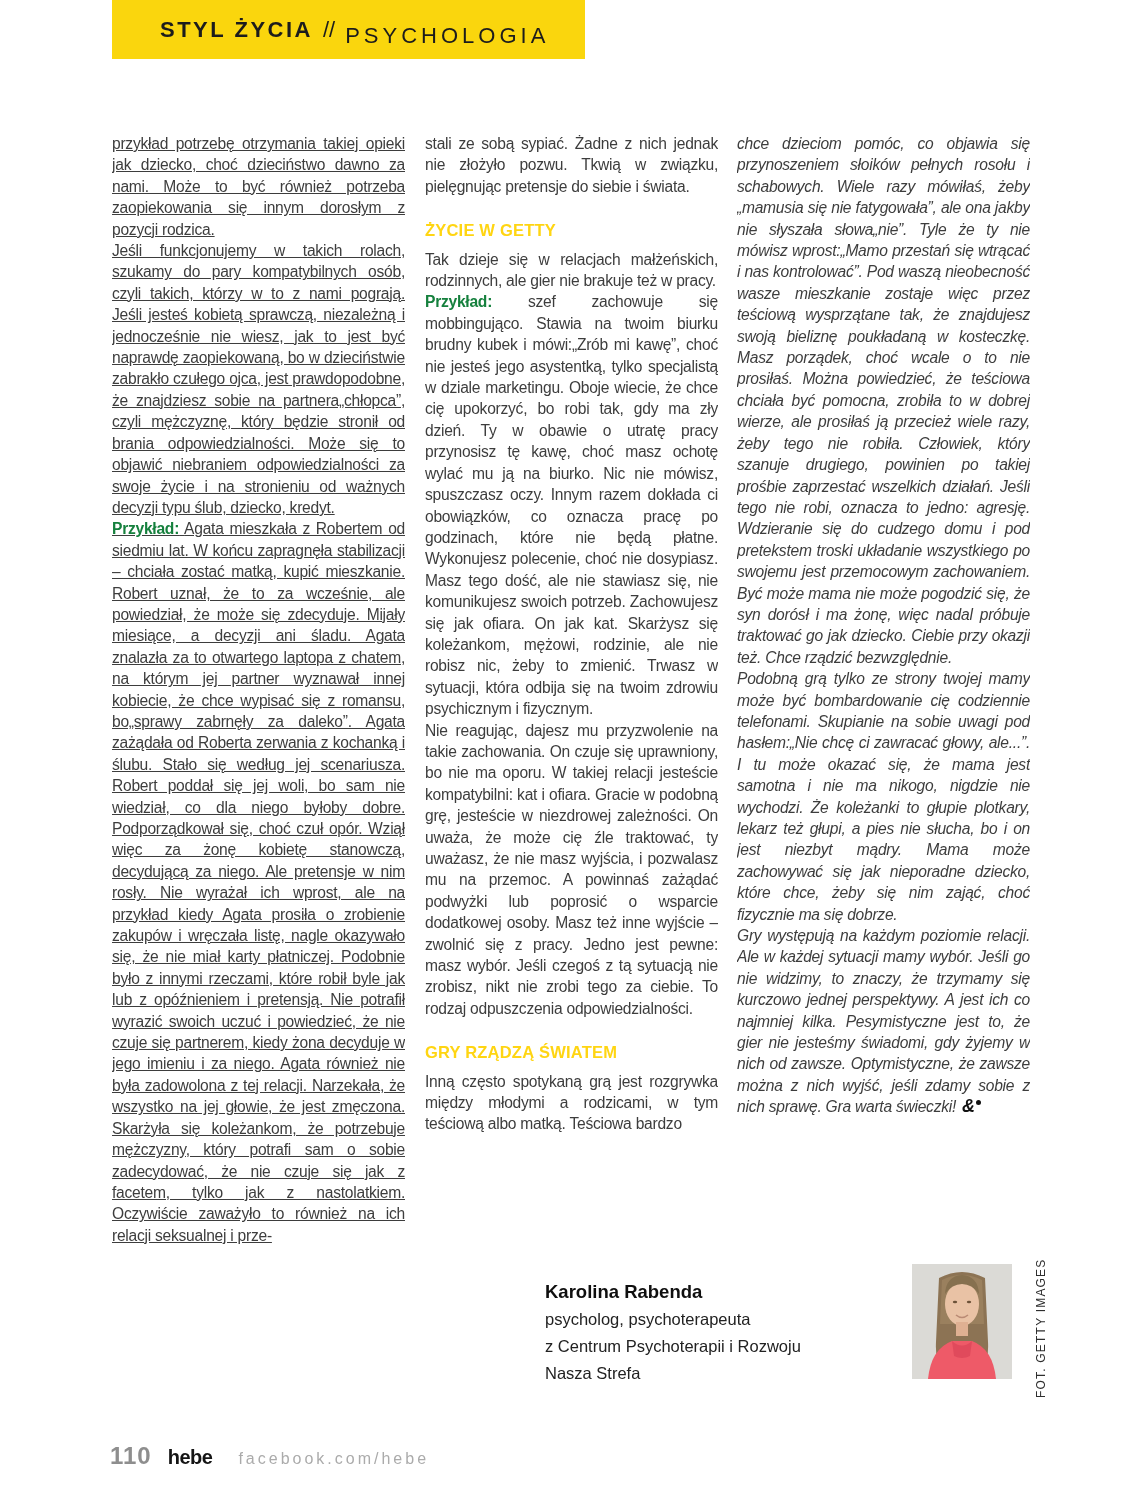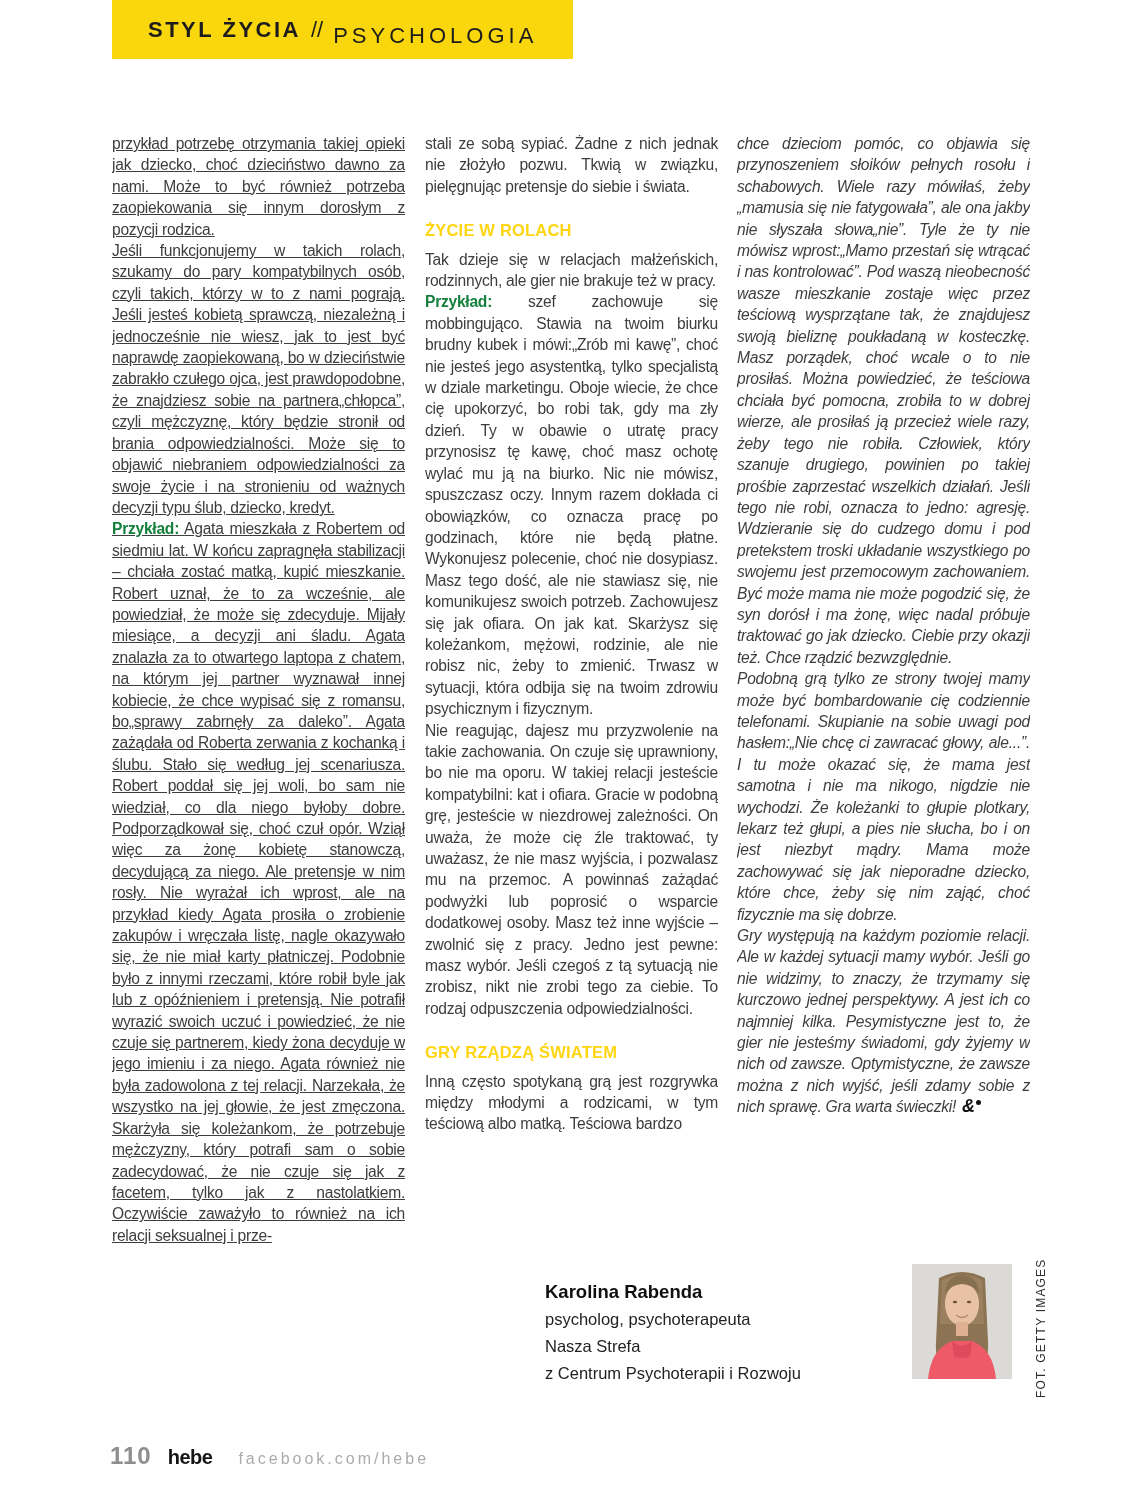--- a/index.html
+++ b/index.html
@@ -3,21 +3,21 @@
 <meta charset="utf-8">
 <style>
   html,body{margin:0;padding:0;background:#ffffff;}
   .page{
     position:relative;width:1138px;height:1499px;background:#ffffff;
     font-family:"Liberation Sans", sans-serif;overflow:hidden;
   }
   
   .kicker{
     position:absolute;left:112px;top:0;height:59px;background:#fad60d;
-    display:flex;align-items:center;padding:0 36px 0 36px;box-sizing:border-box;
+    display:flex;align-items:center;padding:0 36px 0 48px;box-sizing:border-box;
   }
   .kicker .k-left{font-weight:bold;font-size:22px;letter-spacing:2.5px;color:#1c1c1c;}
   .kicker .k-sep{font-weight:normal;font-size:22px;color:#1c1c1c;margin:0 10px;}
   .kicker .k-right{font-weight:normal;font-size:22px;letter-spacing:4px;color:#1c1c1c;margin-top:12px;}
   
   .col{
     position:absolute;top:133px;width:293px;overflow:hidden;
     text-align:justify;color:#3d3d3d;
     font-size:15.6px;line-height:21.4px;letter-spacing:-0.25px;
   }
@@ -70,39 +70,39 @@
   </div>
 
   <div class="col col-1">
     <p>przykład potrzebę otrzymania takiej opieki jak dziecko, choć dzieciństwo dawno za nami. Może to być również potrzeba zaopiekowania się innym dorosłym z pozycji rodzica.</p>
     <p>Jeśli funkcjonujemy w takich rolach, szukamy do pary kompatybilnych osób, czyli takich, którzy w to z nami pograją. Jeśli jesteś kobietą sprawczą, niezależną i jednocześnie nie wiesz, jak to jest być naprawdę zaopiekowaną, bo w dzieciństwie zabrakło czułego ojca, jest prawdopodobne, że znajdziesz sobie na partnera„chłopca”, czyli mężczyznę, który będzie stronił od brania odpowiedzialności. Może się to objawić niebraniem odpowiedzialności za swoje życie i na stronieniu od ważnych decyzji typu ślub, dziecko, kredyt.</p>
     <p><span class="lead">Przykład:</span> <span>Agata mieszkała z Robertem od siedmiu lat. W końcu zapragnęła stabilizacji – chciała zostać matką, kupić mieszkanie. Robert uznał, że to za wcześnie, ale powiedział, że może się zdecyduje. Mijały miesiące, a decyzji ani śladu. Agata znalazła za to otwartego laptopa z chatem, na którym jej partner wyznawał innej kobiecie, że chce wypisać się z romansu, bo„sprawy zabrnęły za daleko”. Agata zażądała od Roberta zerwania z kochanką i ślubu. Stało się według jej scenariusza. Robert poddał się jej woli, bo sam nie wiedział, co dla niego byłoby dobre. Podporządkował się, choć czuł opór. Wziął więc za żonę kobietę stanowczą, decydującą za niego. Ale pretensje w nim rosły. Nie wyrażał ich wprost, ale na przykład kiedy Agata prosiła o zrobienie zakupów i wręczała listę, nagle okazywało się, że nie miał karty płatniczej. Podobnie było z innymi rzeczami, które robił byle jak lub z opóźnieniem i pretensją. Nie potrafił wyrazić swoich uczuć i powiedzieć, że nie czuje się partnerem, kiedy żona decyduje w jego imieniu i za niego. Agata również nie była zadowolona z tej relacji. Narzekała, że wszystko na jej głowie, że jest zmęczona. Skarżyła się koleżankom, że potrzebuje mężczyzny, który potrafi sam o sobie zadecydować, że nie czuje się jak z facetem, tylko jak z nastolatkiem. Oczywiście zaważyło to również na ich relacji seksualnej i prze-</span></p>
   </div>
 
   <div class="col col-2">
     <p>stali ze sobą sypiać. Żadne z nich jednak nie złożyło pozwu. Tkwią w związku, pielęgnując pretensje do siebie i świata.</p>
-    <span class="h-yellow">ŻYCIE W ROLACH</span>
+    <span class="h-yellow">ŻYCIE W GETTY</span>
     <p>Tak dzieje się w relacjach małżeńskich, rodzinnych, ale gier nie brakuje też w pracy.</p>
     <p><span class="lead">Przykład:</span> <span>szef zachowuje się mobbingująco. Stawia na twoim biurku brudny kubek i mówi:„Zrób mi kawę”, choć nie jesteś jego asystentką, tylko specjalistą w dziale marketingu. Oboje wiecie, że chce cię upokorzyć, bo robi tak, gdy ma zły dzień. Ty w obawie o utratę pracy przynosisz tę kawę, choć masz ochotę wylać mu ją na biurko. Nic nie mówisz, spuszczasz oczy. Innym razem dokłada ci obowiązków, co oznacza pracę po godzinach, które nie będą płatne. Wykonujesz polecenie, choć nie dosypiasz. Masz tego dość, ale nie stawiasz się, nie komunikujesz swoich potrzeb. Zachowujesz się jak ofiara. On jak kat. Skarżysz się koleżankom, mężowi, rodzinie, ale nie robisz nic, żeby to zmienić. Trwasz w sytuacji, która odbija się na twoim zdrowiu psychicznym i fizycznym.</span></p>
     <p>Nie reagując, dajesz mu przyzwolenie na takie zachowania. On czuje się uprawniony, bo nie ma oporu. W takiej relacji jesteście kompatybilni: kat i ofiara. Gracie w podobną grę, jesteście w niezdrowej zależności. On uważa, że może cię źle traktować, ty uważasz, że nie masz wyjścia, i pozwalasz mu na przemoc. A powinnaś zażądać podwyżki lub poprosić o wsparcie dodatkowej osoby. Masz też inne wyjście – zwolnić się z pracy. Jedno jest pewne: masz wybór. Jeśli czegoś z tą sytuacją nie zrobisz, nikt nie zrobi tego za ciebie. To rodzaj odpuszczenia odpowiedzialności.</p>
     <span class="h-yellow">GRY RZĄDZĄ ŚWIATEM</span>
     <p>Inną często spotykaną grą jest rozgrywka między młodymi a rodzicami, w tym teściową albo matką. Teściowa bardzo</p>
   </div>
 
   <div class="col col-3">
     <p>chce dzieciom pomóc, co objawia się przynoszeniem słoików pełnych rosołu i schabowych. Wiele razy mówiłaś, żeby „mamusia się nie fatygowała”, ale ona jakby nie słyszała słowa„nie”. Tyle że ty nie mówisz wprost:„Mamo przestań się wtrącać i nas kontrolować”. Pod waszą nieobecność wasze mieszkanie zostaje więc przez teściową wysprzątane tak, że znajdujesz swoją bieliznę poukładaną w kosteczkę. Masz porządek, choć wcale o to nie prosiłaś. Można powiedzieć, że teściowa chciała być pomocna, zrobiła to w dobrej wierze, ale prosiłaś ją przecież wiele razy, żeby tego nie robiła. Człowiek, który szanuje drugiego, powinien po takiej prośbie zaprzestać wszelkich działań. Jeśli tego nie robi, oznacza to jedno: agresję. Wdzieranie się do cudzego domu i pod pretekstem troski układanie wszystkiego po swojemu jest przemocowym zachowaniem. Być może mama nie może pogodzić się, że syn dorósł i ma żonę, więc nadal próbuje traktować go jak dziecko. Ciebie przy okazji też. Chce rządzić bezwzględnie.</p>
     <p>Podobną grą tylko ze strony twojej mamy może być bombardowanie cię codziennie telefonami. Skupianie na sobie uwagi pod hasłem:„Nie chcę ci zawracać głowy, ale...”. I tu może okazać się, że mama jest samotna i nie ma nikogo, nigdzie nie wychodzi. Że koleżanki to głupie plotkary, lekarz też głupi, a pies nie słucha, bo i on jest niezbyt mądry. Mama może zachowywać się jak nieporadne dziecko, które chce, żeby się nim zająć, choć fizycznie ma się dobrze.</p>
     <p><span>Gry występują na każdym poziomie relacji. Ale w każdej sytuacji mamy wybór. Jeśli go nie widzimy, to znaczy, że trzymamy się kurczowo jednej perspektywy. A jest ich co najmniej kilka. Pesymistyczne jest to, że gier nie jesteśmy świadomi, gdy żyjemy w nich od zawsze. Optymistyczne, że zawsze można z nich wyjść, jeśli zdamy sobie z nich sprawę. Gra warta świeczki!</span><span class="endmark">&amp;</span></p>
   </div>
 
   <div class="bio">
     <div class="bio-name">Karolina Rabenda</div>
     <div class="bio-line">psycholog, psychoterapeuta</div>
+    <div class="bio-line">z Centrum Psychoterapii i Rozwoju</div>
     <div class="bio-line">Nasza Strefa</div>
-    <div class="bio-line">z Centrum Psychoterapii i Rozwoju</div>
   </div>
 
   <div class="photo">
     <svg width="100" height="115" viewBox="0 0 100 115" xmlns="http://www.w3.org/2000/svg">
       <rect x="0" y="0" width="100" height="115" fill="#dbdad6"></rect>
       <path d="M27 14 Q50 2 73 14 L76 78 Q77 96 70 108 L30 108 Q23 96 24 78 Z" fill="#8c7354"></path>
       <path d="M30 16 Q50 6 70 16 L72 60 L28 60 Z" fill="#9a805e"></path>
       <ellipse cx="50" cy="40" rx="17" ry="22" fill="#e9c2a5"></ellipse>
       <path d="M33 30 Q34 12 50 11 Q66 12 67 30 Q60 20 50 20 Q40 20 33 30 Z" fill="#86704f"></path>
       <ellipse cx="43" cy="38" rx="2.2" ry="1.3" fill="#6b5138"></ellipse>

